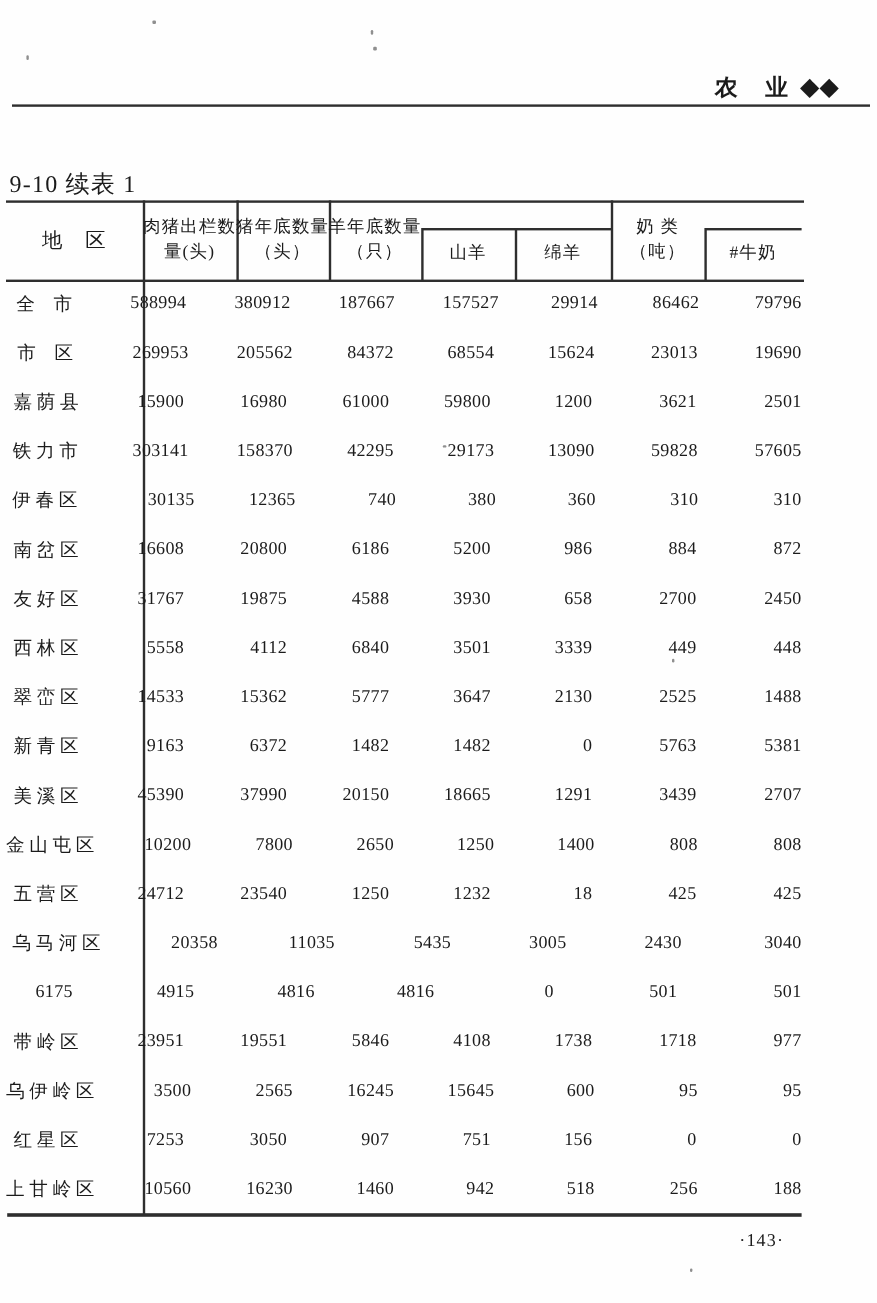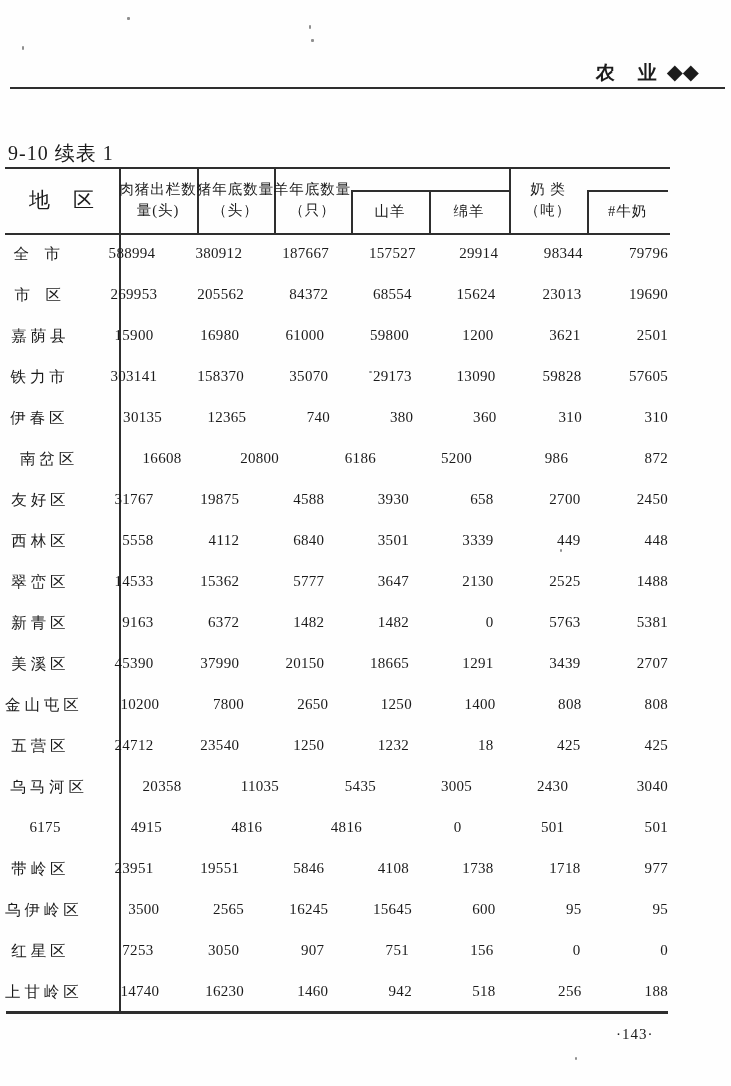--- a/index.html
+++ b/index.html
@@ -51,21 +51,21 @@
 <div class="hline" style="left:6px;top:1011px;width:662px;height:3px;"></div>
 
 <div class="vline" style="left:119px;top:167px;width:2px;height:846px;"></div>
 <div class="vline" style="left:197px;top:167px;width:2px;height:67px;"></div>
 <div class="vline" style="left:274px;top:167px;width:2px;height:67px;"></div>
 <div class="vline" style="left:351px;top:190px;width:2px;height:44px;"></div>
 <div class="vline" style="left:429px;top:190px;width:2px;height:44px;"></div>
 <div class="vline" style="left:509px;top:167px;width:2px;height:67px;"></div>
 <div class="vline" style="left:587px;top:190px;width:2px;height:44px;"></div>
 
-<div class="hcell" style="left:5px;top:167px;width:114px;height:66px;font-size:21px;">地　区</div>
+<div class="hcell" style="left:5px;top:167px;width:114px;height:66px;font-size:17px;">地　区</div>
 <div class="hcell" style="left:119px;top:167px;width:78px;height:66px;">
   <span>肉猪出栏数</span>
   <span>量(头)</span>
 </div>
 <div class="hcell" style="left:197px;top:167px;width:77px;height:66px;">
   <span>猪年底数量</span>
   <span>（头）</span>
 </div>
 <div class="hcell" style="left:274px;top:167px;width:77px;height:66px;">
   <span>羊年底数量</span>
@@ -80,21 +80,21 @@
 <div class="hcell" style="left:587px;top:190px;width:81px;height:43px;">#牛奶</div>
 
 <div id="table-rows">
     <div class="row">
       <div class="cell-region">全　市</div>
       <div class="cell-num" style="width: 71px;">588994</div>
       <div class="cell-num" style="width: 78px;">380912</div>
       <div class="cell-num" style="width: 77px;">187667</div>
       <div class="cell-num" style="width: 76px;">157527</div>
       <div class="cell-num" style="width: 76px;">29914</div>
-      <div class="cell-num" style="width: 80px;">98344</div>
+      <div class="cell-num" style="width: 80px;">86462</div>
       <div class="cell-num" style="width: 81px;">79796</div>
     </div>
     <div class="row">
       <div class="cell-region">市　区</div>
       <div class="cell-num" style="width: 71px;">269953</div>
       <div class="cell-num" style="width: 78px;">205562</div>
       <div class="cell-num" style="width: 77px;">84372</div>
       <div class="cell-num" style="width: 76px;">68554</div>
       <div class="cell-num" style="width: 76px;">15624</div>
       <div class="cell-num" style="width: 80px;">23013</div>
@@ -107,21 +107,21 @@
       <div class="cell-num" style="width: 77px;">61000</div>
       <div class="cell-num" style="width: 76px;">59800</div>
       <div class="cell-num" style="width: 76px;">1200</div>
       <div class="cell-num" style="width: 80px;">3621</div>
       <div class="cell-num" style="width: 81px;">2501</div>
     </div>
     <div class="row">
       <div class="cell-region">铁 力 市</div>
       <div class="cell-num" style="width: 71px;">303141</div>
       <div class="cell-num" style="width: 78px;">158370</div>
-      <div class="cell-num" style="width: 77px;">35070</div>
+      <div class="cell-num" style="width: 77px;">42295</div>
       <div class="cell-num" style="width: 76px;">29173</div>
       <div class="cell-num" style="width: 76px;">13090</div>
       <div class="cell-num" style="width: 80px;">59828</div>
       <div class="cell-num" style="width: 81px;">57605</div>
     </div>
     <div class="row">
       <div class="cell-region">伊 春 区</div>
       <div class="cell-num" style="width: 71px; margin-left: 12px;">30135</div>
       <div class="cell-num" style="width: 78px;">12365</div>
       <div class="cell-num" style="width: 77px;">740</div>
@@ -130,20 +130,21 @@
       <div class="cell-num" style="width: 80px;">310</div>
       <div class="cell-num" style="width: 81px;">310</div>
     </div>
     <div class="row">
       <div class="cell-region">南 岔 区</div>
       <div class="cell-num" style="width: 71px;">16608</div>
       <div class="cell-num" style="width: 78px;">20800</div>
       <div class="cell-num" style="width: 77px;">6186</div>
       <div class="cell-num" style="width: 76px;">5200</div>
       <div class="cell-num" style="width: 76px;">986</div>
+      <div class="cell-num" style="width: 80px;">884</div>
       <div class="cell-num" style="width: 81px;">872</div>
     </div>
     <div class="row">
       <div class="cell-region">友 好 区</div>
       <div class="cell-num" style="width: 71px;">31767</div>
       <div class="cell-num" style="width: 78px;">19875</div>
       <div class="cell-num" style="width: 77px;">4588</div>
       <div class="cell-num" style="width: 76px;">3930</div>
       <div class="cell-num" style="width: 76px;">658</div>
       <div class="cell-num" style="width: 80px;">2700</div>
@@ -252,21 +253,21 @@
       <div class="cell-num" style="width: 71px;">7253</div>
       <div class="cell-num" style="width: 78px;">3050</div>
       <div class="cell-num" style="width: 77px;">907</div>
       <div class="cell-num" style="width: 76px;">751</div>
       <div class="cell-num" style="width: 76px;">156</div>
       <div class="cell-num" style="width: 80px;">0</div>
       <div class="cell-num" style="width: 81px;">0</div>
     </div>
     <div class="row">
       <div class="cell-region">上 甘 岭 区</div>
-      <div class="cell-num" style="width: 71px;">14740</div>
+      <div class="cell-num" style="width: 71px;">10560</div>
       <div class="cell-num" style="width: 78px;">16230</div>
       <div class="cell-num" style="width: 77px;">1460</div>
       <div class="cell-num" style="width: 76px;">942</div>
       <div class="cell-num" style="width: 76px;">518</div>
       <div class="cell-num" style="width: 80px;">256</div>
       <div class="cell-num" style="width: 81px;">188</div>
     </div>
   </div>
 
 <div class="page-num">·143·</div>

